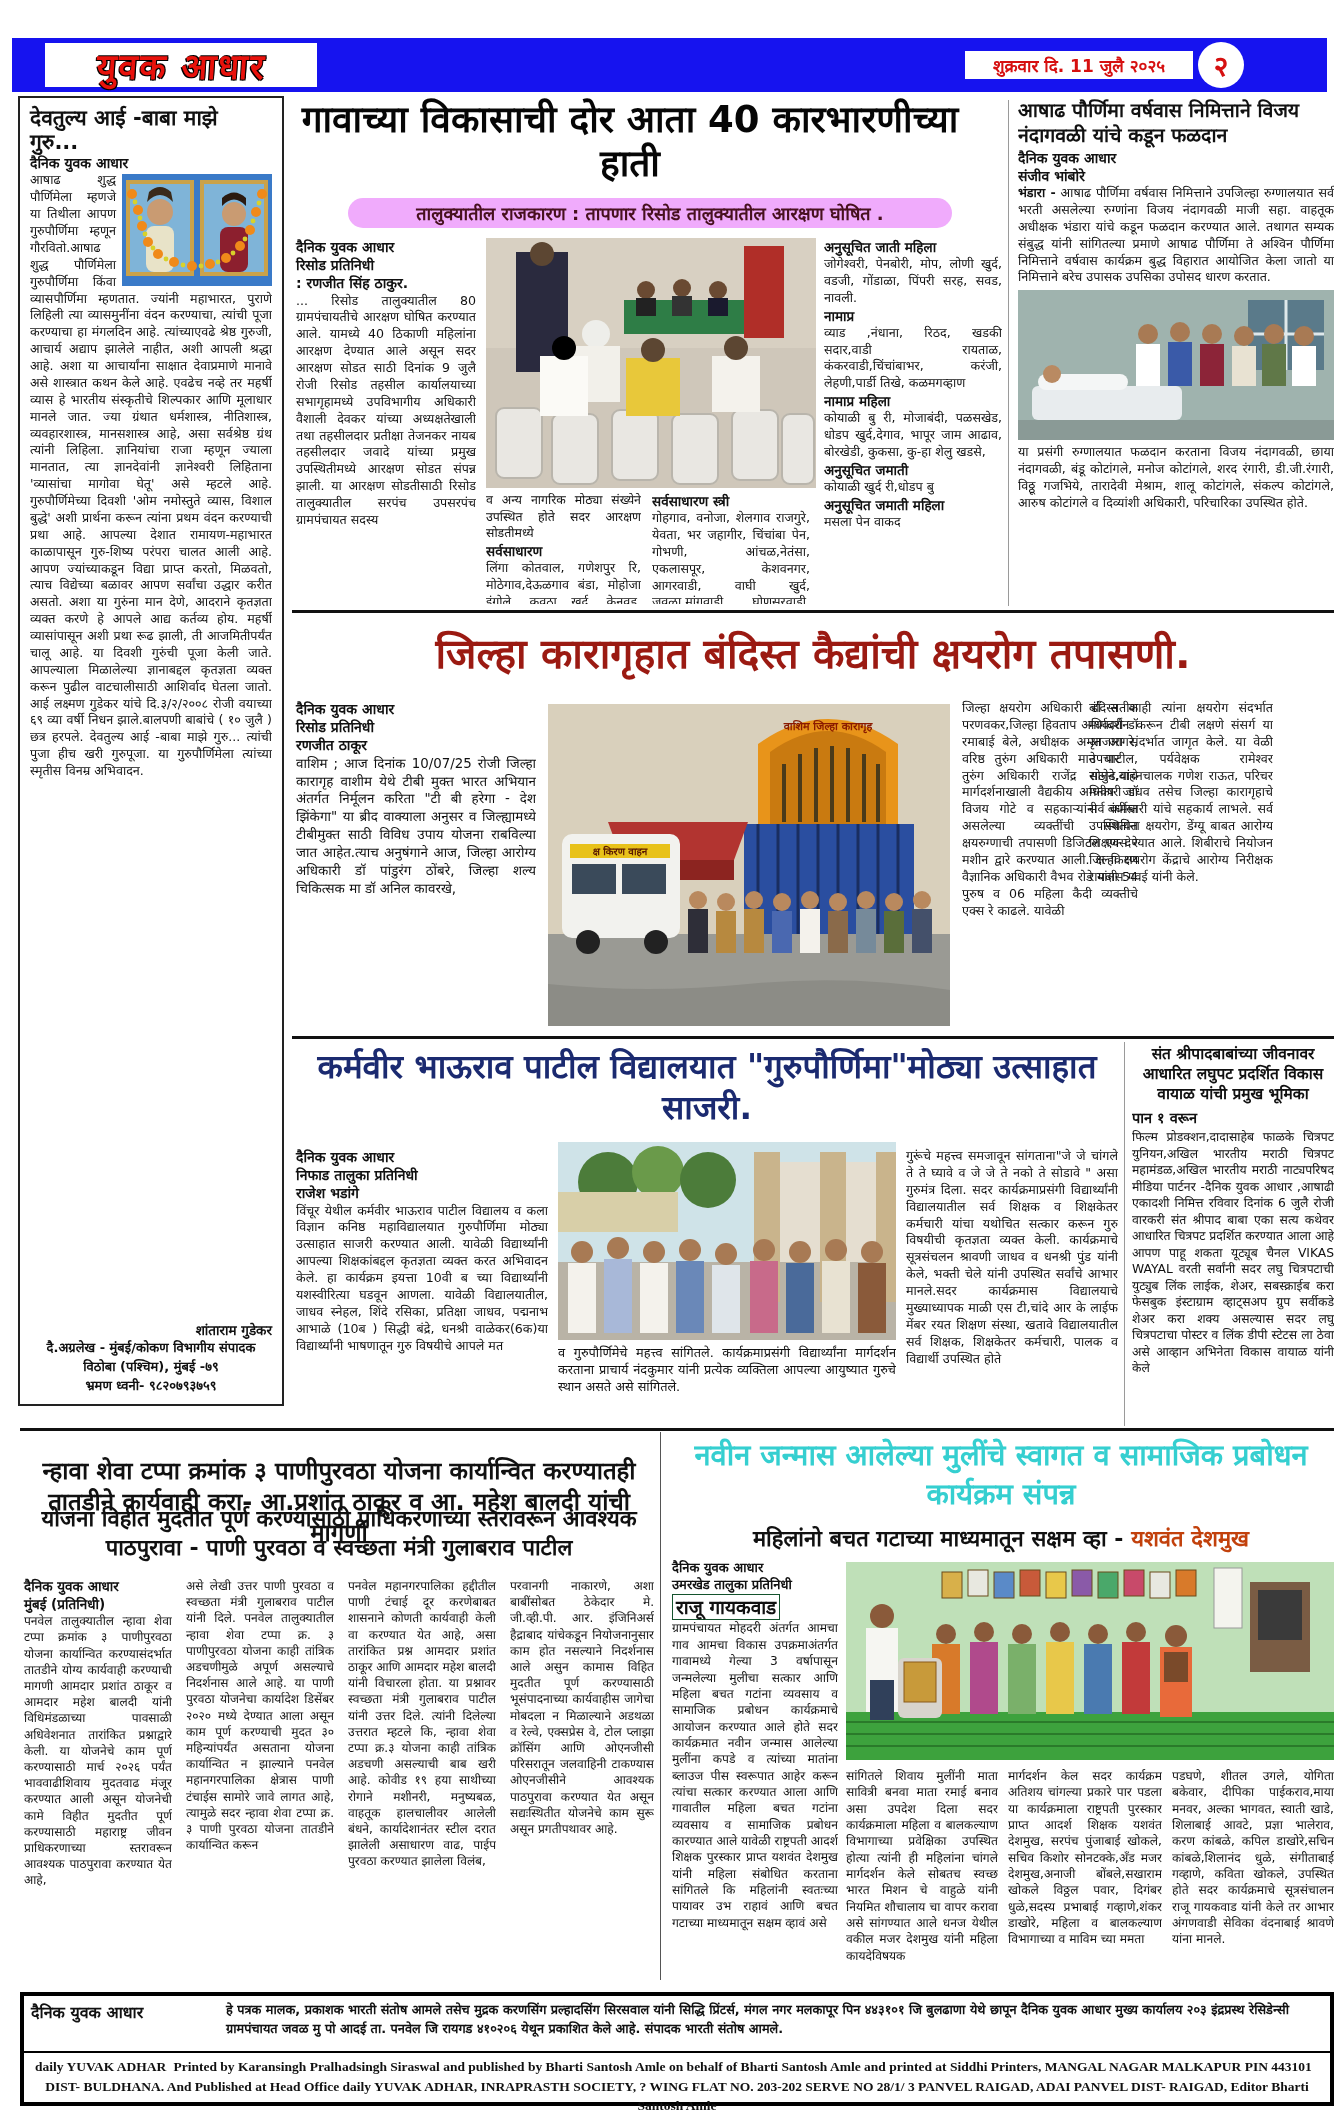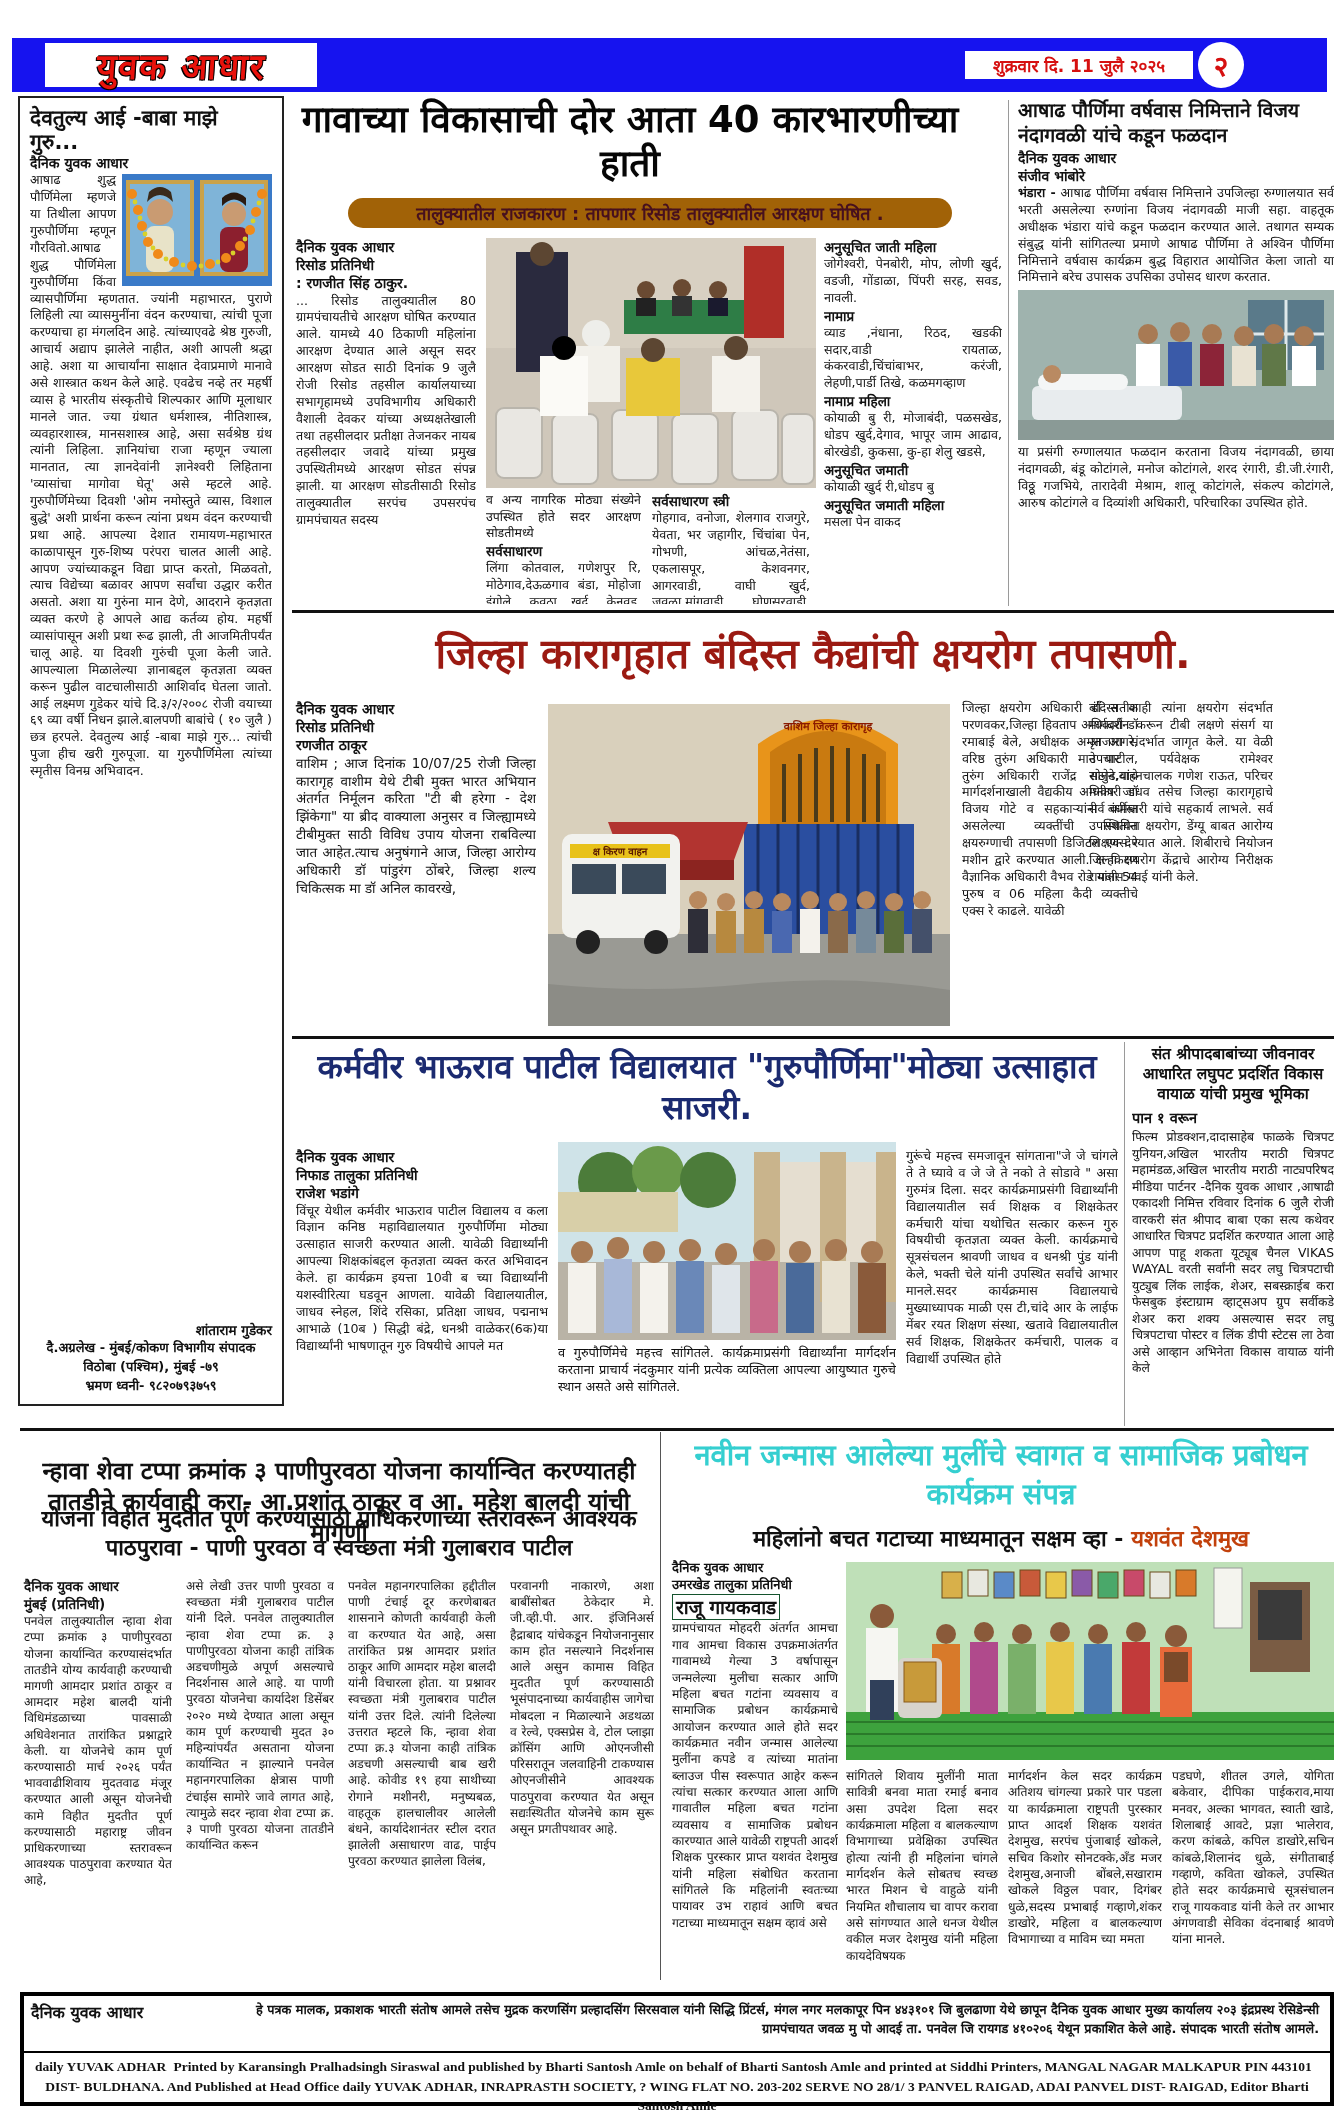--- a/index.html
+++ b/index.html
@@ -22,21 +22,21 @@
   .vr{position:absolute;width:1px;background:#9a9a9a;}
   .lh{font-weight:bold;font-size:13.5px;}
   
   .box-guru{position:absolute;left:18px;top:96px;width:266px;height:1310px;border:2px solid #222;
         padding:8px 10px;box-sizing:border-box;display:flex;flex-direction:column;overflow:hidden;}
   .guru-title{font-size:21px;font-weight:bold;line-height:1.15;}
   .ph-guru{float:right;margin:2px 0 4px 6px;}
   
   .hl-main{position:absolute;left:300px;top:98px;width:660px;text-align:center;
         font-size:37px;font-weight:bold;line-height:1.2;color:#060606;}
-  .strap{position:absolute;left:348px;top:198px;width:604px;height:30px;border-radius:16px;background:#a16207;
+  .strap{position:absolute;left:348px;top:198px;width:604px;height:30px;border-radius:16px;background:#f0abfc;
         display:flex;align-items:center;justify-content:center;font-size:18px;font-weight:bold;color:#47101e;}
   .res-c1{position:absolute;left:296px;top:238px;width:180px;height:366px;}
   .ph-meeting{position:absolute;left:486px;top:238px;}
   .lista{position:absolute;left:486px;top:492px;width:155px;height:112px;overflow:hidden;}
   .listb{position:absolute;left:652px;top:492px;width:158px;height:112px;overflow:hidden;}
   .listc{position:absolute;left:824px;top:238px;width:178px;height:366px;overflow:hidden;}
   .vr1{left:1008px;top:100px;height:506px;}
   .art-ashadh{position:absolute;left:1018px;top:98px;width:316px;height:508px;overflow:hidden;}
   .ashadh-hl{font-size:19.5px;font-weight:bold;line-height:1.3;}
   
@@ -73,21 +73,21 @@
         font-size:22px;font-weight:bold;}
   .br-sub .red{color:#c2410c;}
   .br-c1{position:absolute;left:672px;top:1560px;width:166px;height:418px;}
   .ph-women{position:absolute;left:846px;top:1562px;}
   .br-c{position:absolute;top:1768px;height:212px;}
   
   .foot{position:absolute;left:20px;top:1992px;width:1314px;height:114px;border:3px solid #000;
         box-sizing:border-box;box-shadow:inset 0 0 0 1px #000;}
   .foot-r1{display:flex;border-bottom:2px solid #000;min-height:56px;}
   .foot-label{flex:0 0 175px;font-weight:bold;font-size:16px;padding:6px 8px;}
-  .foot-mr{flex:1;font-size:12.8px;font-weight:bold;text-align:right;padding:5px 12px;line-height:1.5;}
+  .foot-mr{flex:1;font-size:12.8px;font-weight:bold;text-align:left;padding:5px 12px;line-height:1.5;}
   .foot-en{font-family:"Liberation Serif",serif;font-weight:bold;font-size:13.5px;
         text-align:center;padding:4px 12px;line-height:1.45;}
   .foot-en .lbl{float:left;}
   svg{display:block;}
 </style>
 </head>
 <body>
 
 <div class="page">
 

